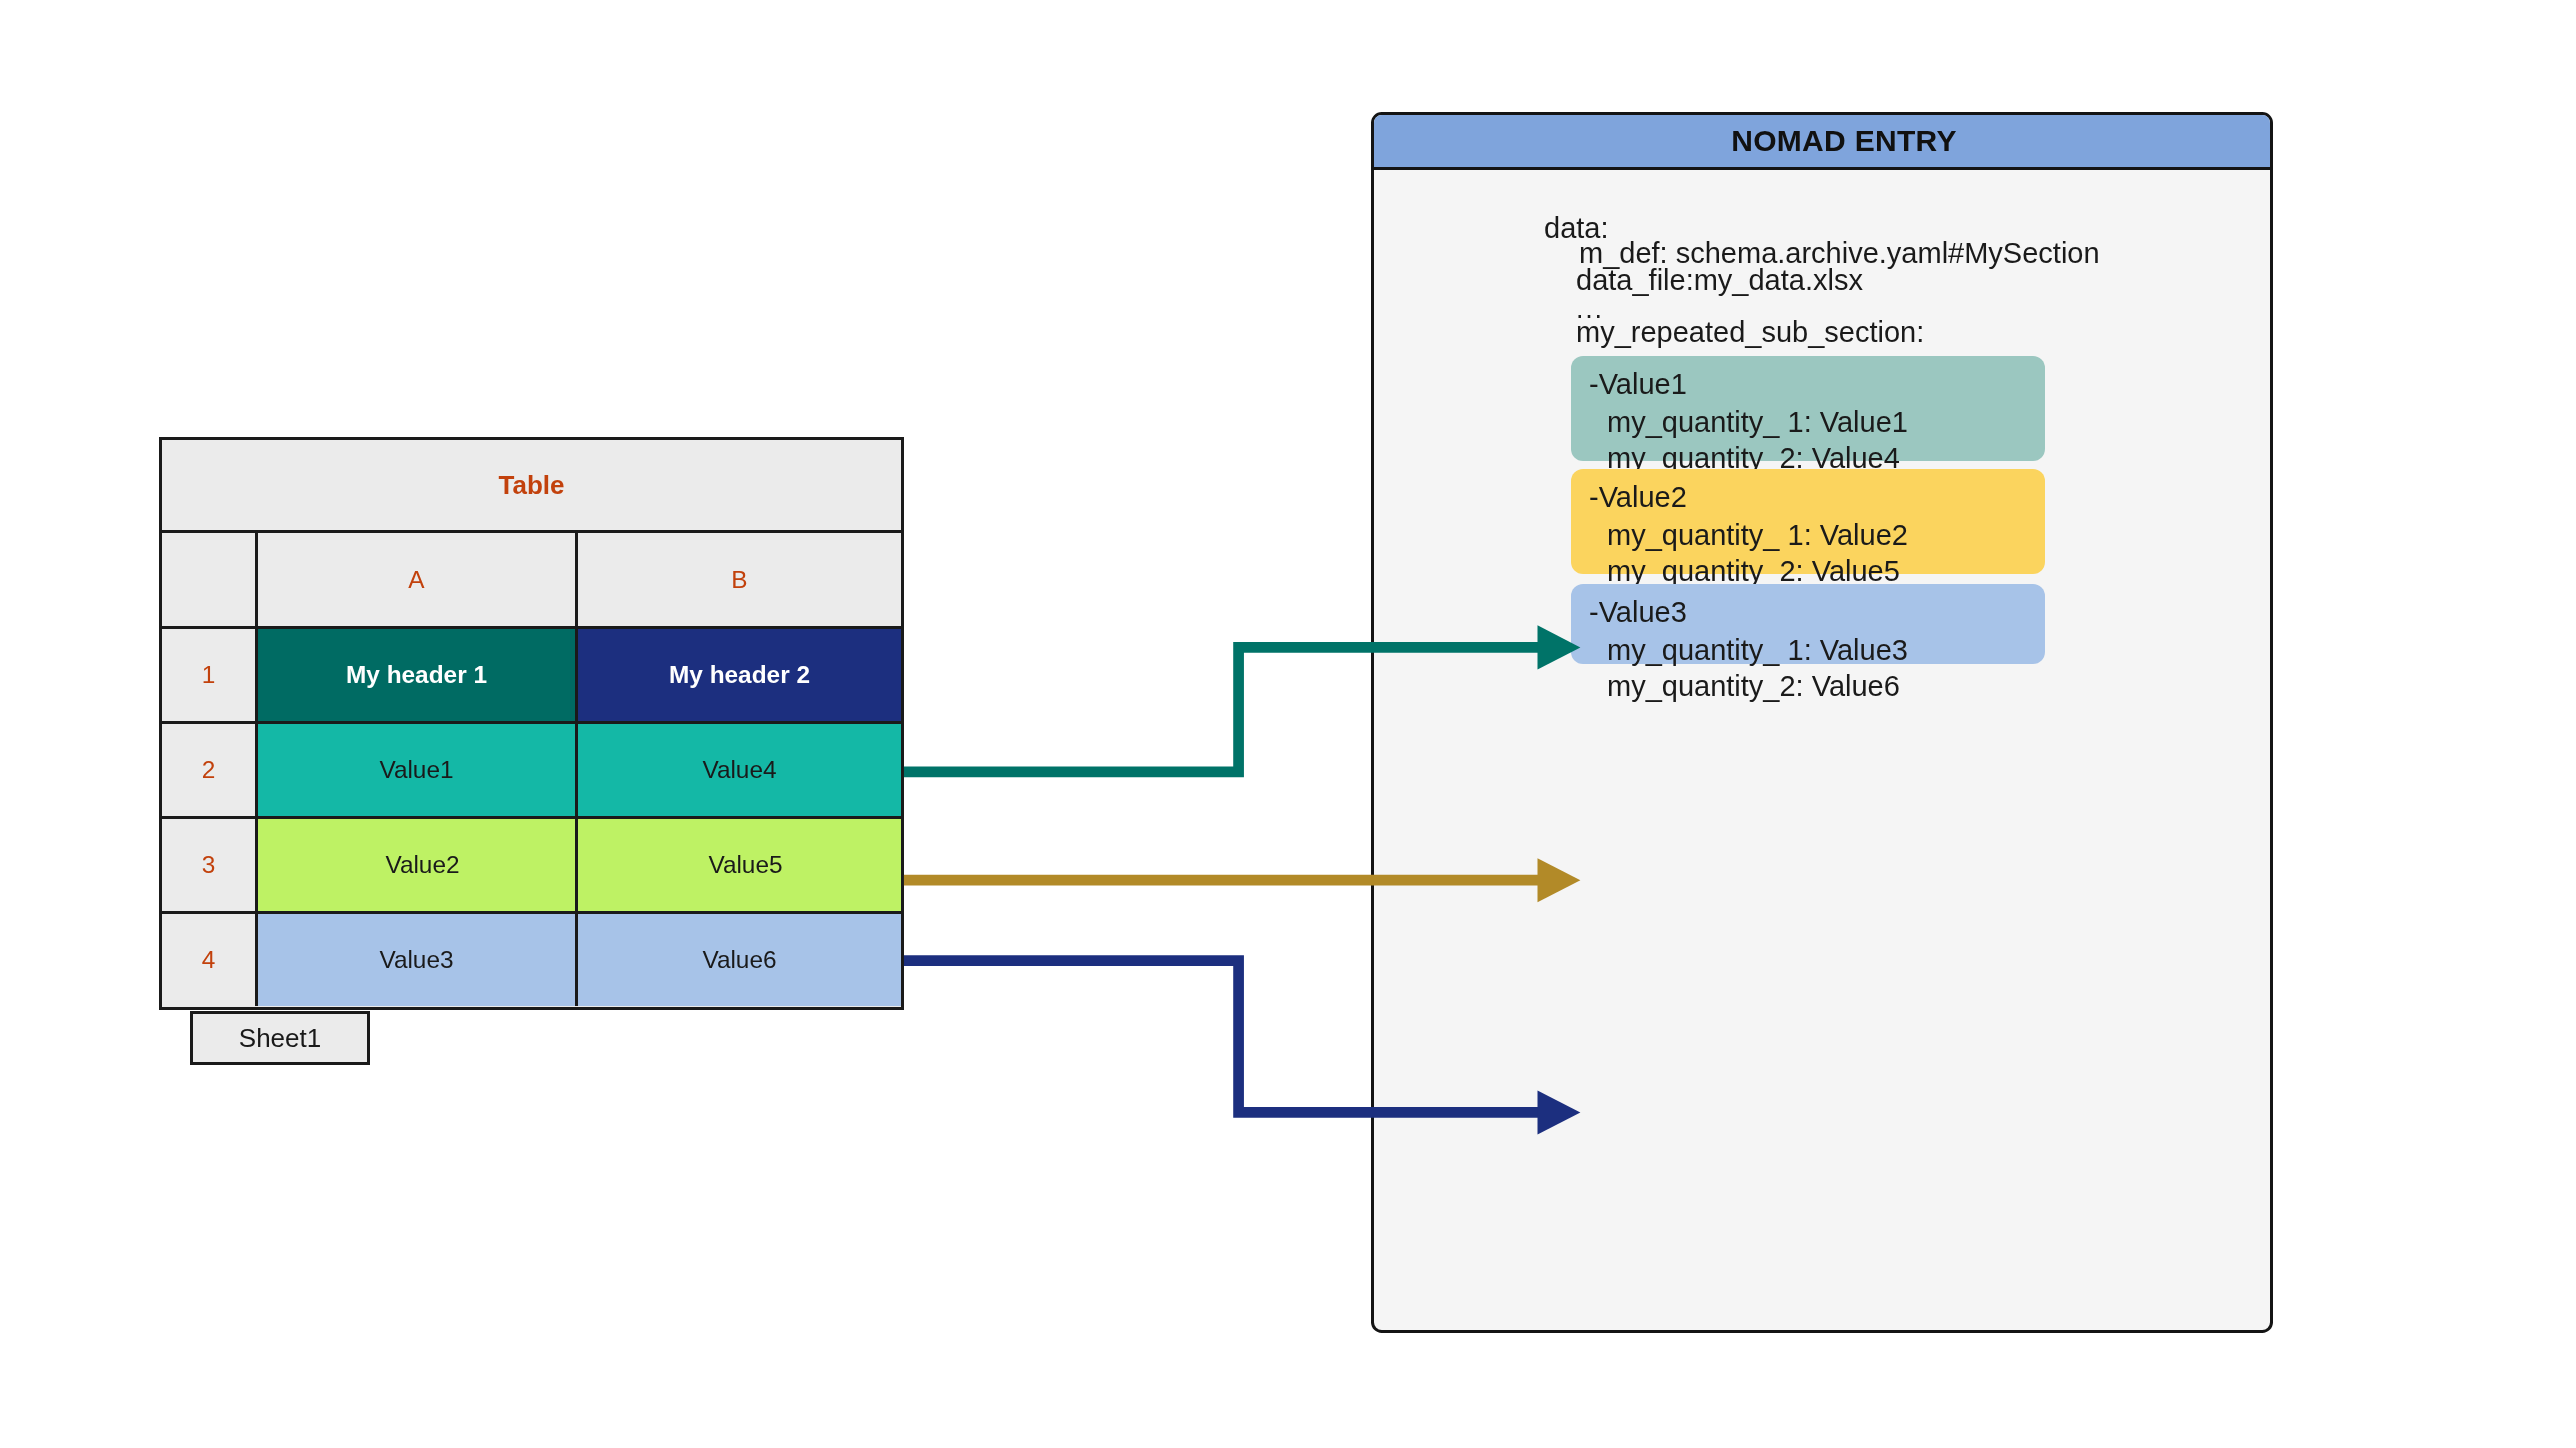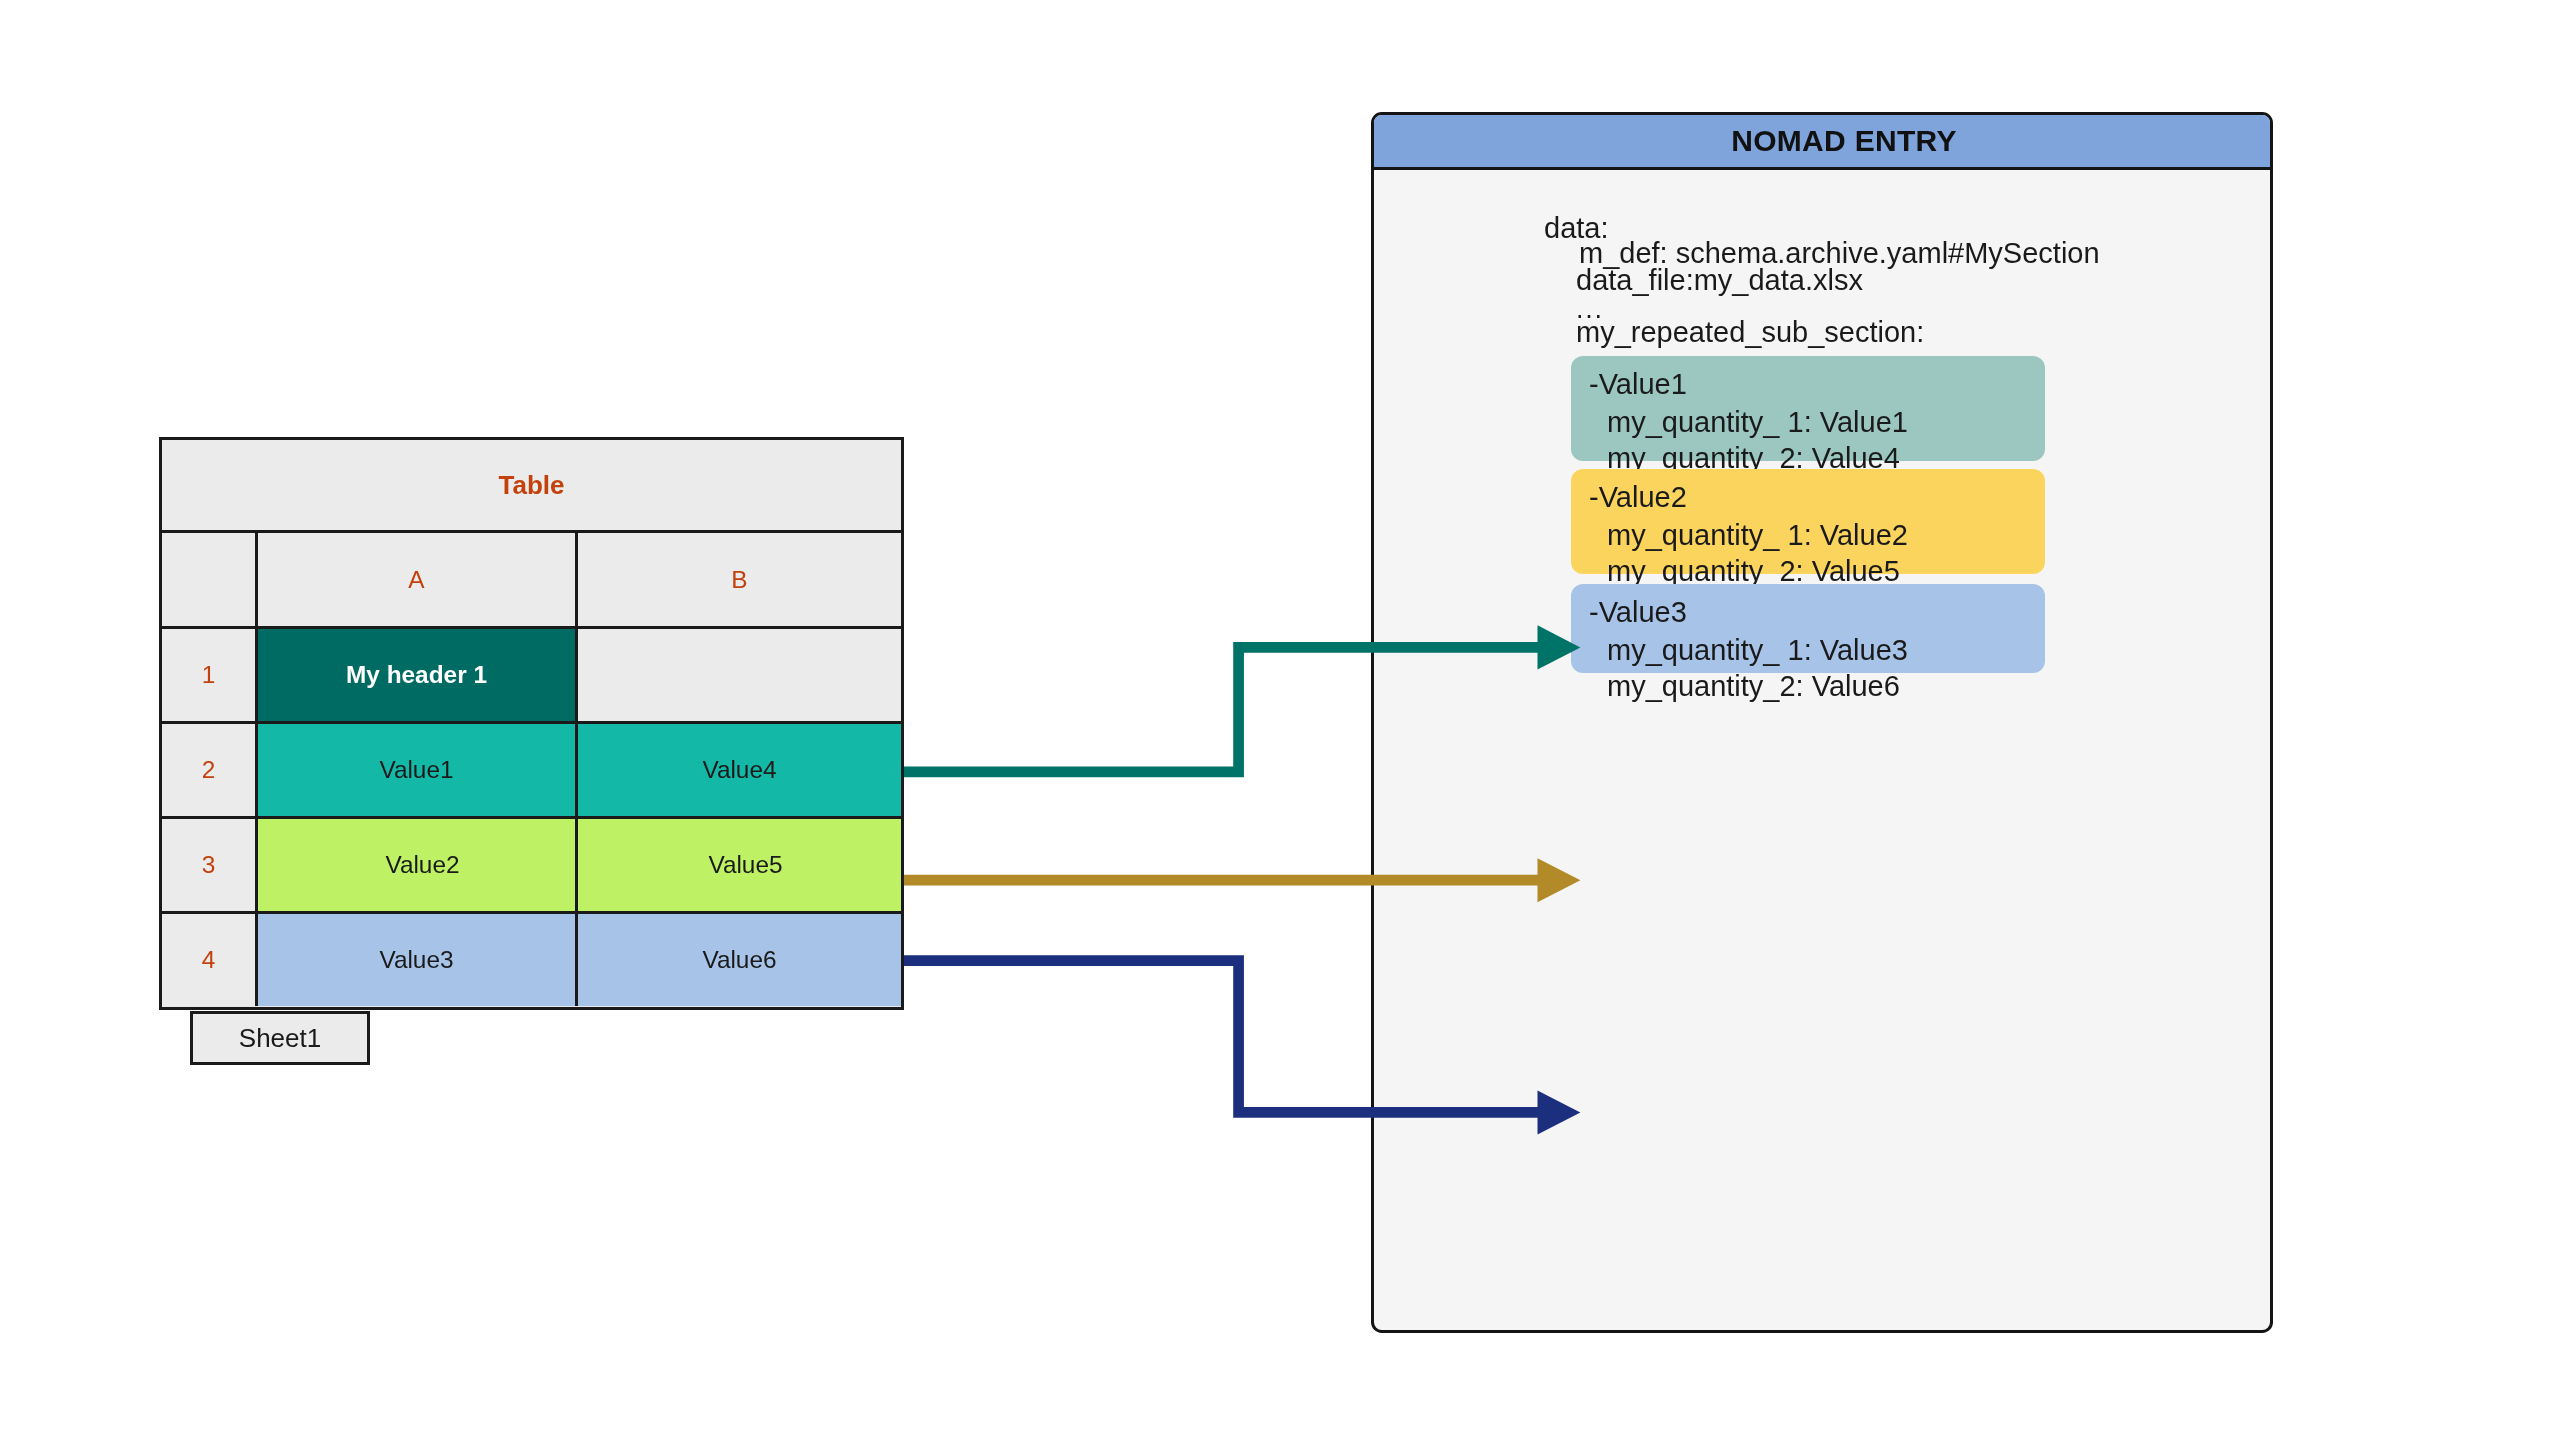--- a/index.html
+++ b/index.html
@@ -169,21 +169,21 @@
   }
   .entry-box .eb-line {
     font-size: 29px;
     color: #1a1a1a;
     margin: 0 0 3.6px 36px;
     white-space: nowrap;
   }
   .entry-box .eb-line.last { margin-bottom: 0; }
   #entry-box-1 { top: 186px; height: 105px; background: #9bc7c0; }
   #entry-box-2 { top: 299px; height: 105px; background: #fbd45e; }
-  #entry-box-3 { top: 414px; height: 89px; background: #a7c3e8; }
+  #entry-box-3 { top: 414px; height: 80px; background: #a7c3e8; }
 
   
   #connectors {
     position: absolute;
     left: 0;
     top: 0;
     width: 2576px;
     height: 1449px;
     pointer-events: none;
   }
@@ -201,20 +201,21 @@
 
     <div class="ss-row ss-colhdr-row">
       <div class="ss-cell ss-corner"></div>
       <div class="ss-cell ss-colA ss-hdr">A</div>
       <div class="ss-cell ss-colB ss-hdr">B</div>
     </div>
 
     <div class="ss-row ss-data-row">
       <div class="ss-cell ss-rowhdr">1</div>
       <div class="ss-cell ss-colA c-teal-dark">My header 1</div>
+      <div class="ss-cell ss-colB c-navy-dark">My header 2</div>
     </div>
 
     <div class="ss-row ss-data-row">
       <div class="ss-cell ss-rowhdr">2</div>
       <div class="ss-cell ss-colA c-teal-lite">Value1</div>
       <div class="ss-cell ss-colB c-teal-lite">Value4</div>
     </div>
 
     <div class="ss-row ss-data-row">
       <div class="ss-cell ss-rowhdr">3</div>

